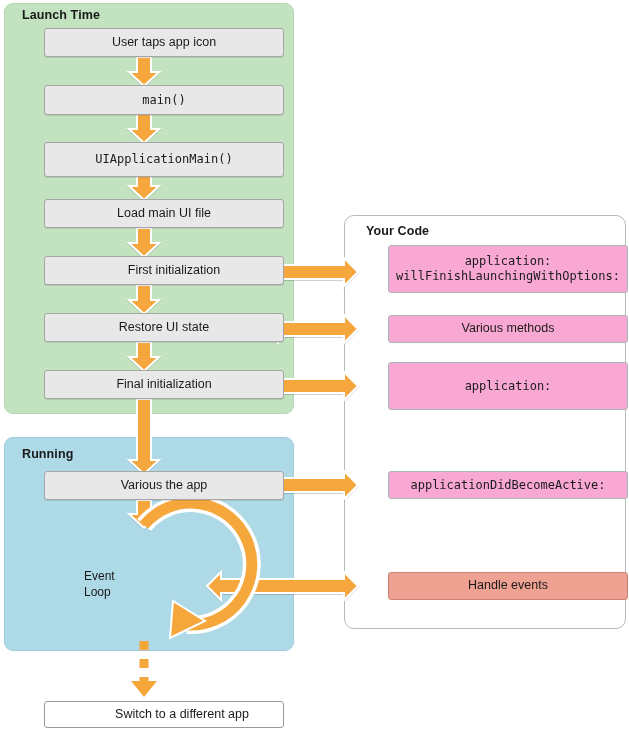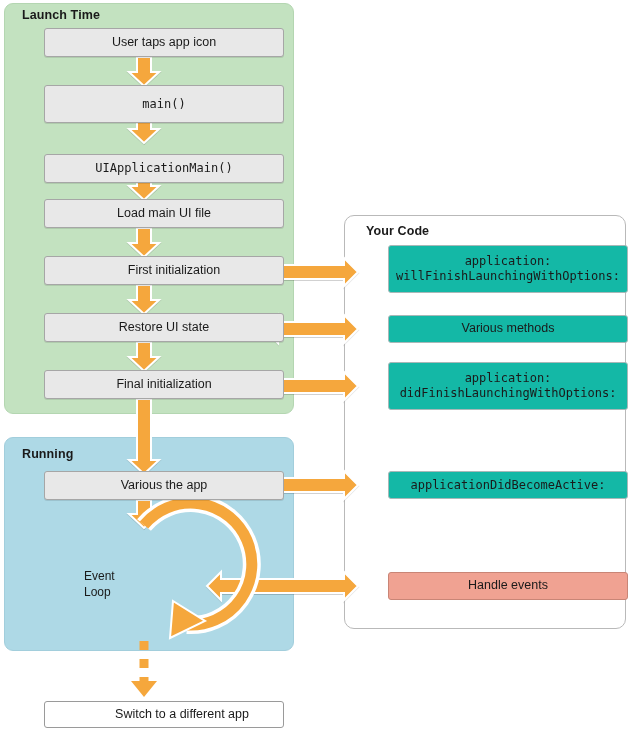--- a/index.html
+++ b/index.html
@@ -78,21 +78,21 @@
     background: #e8e8e8;
     border: 1px solid #a6a6a6;
     box-shadow: 0 1px 0 rgba(0,0,0,.10);
   }
   .node-white {
     background: #ffffff;
     border: 1px solid #9a9a9a;
     padding-left: 36px;
   }
   .node-code {
-    background: #14b8a6;
+    background: #f9a8d4;
     border: 1px solid #a8b8b8;
   }
   .node-salmon {
     background: #f0a292;
     border: 1px solid #c98576;
   }
   .mono {
     font-family: "DejaVu Sans Mono", "Liberation Mono", monospace;
     font-size: 12px;
   }
@@ -168,25 +168,25 @@
     <g>
       <line x1="144" y1="641" x2="144" y2="683" stroke="#f5a73c" stroke-width="9" stroke-dasharray="9,9" stroke-linecap="butt"></line>
       <polygon points="131,681 157,681 144,697" fill="#f5a73c"></polygon>
     </g>
   </svg>
 
   <div class="node node-gray" style="left:24px; top:28px; width:240px; height:29px;">
     <span>User taps app icon</span>
   </div>
 
-  <div class="node node-gray mono" style="left:24px; top:85px; width:240px; height:38px;">
+  <div class="node node-gray mono" style="left:24px; top:85px; width:240px; height:30px;">
     <span>main()</span>
   </div>
 
-  <div class="node node-gray mono" style="left:24px; top:154px; width:240px; height:29px;">
+  <div class="node node-gray mono" style="left:24px; top:142px; width:240px; height:35px;">
     <span>UIApplicationMain()</span>
   </div>
 
   <div class="node node-gray" style="left:24px; top:199px; width:240px; height:29px;">
     <span>Load main UI file</span>
   </div>
 
   <div class="node node-gray" style="left:24px; top:256px; width:240px; height:29px;padding-left:20px;">
     <span>First initialization</span>
   </div>
@@ -216,21 +216,20 @@
     <span>application:</span>
     <span>willFinishLaunchingWithOptions:</span>
   </div>
 
   <div class="node node-code" style="left:368px; top:315px; width:240px; height:28px;">
     <span>Various methods</span>
   </div>
 
   <div class="node node-code mono" style="left:368px; top:362px; width:240px; height:48px; flex-direction:column;">
     <span>application:</span>
-    <span>didFinishLaunchingWithOptions:</span>
   </div>
 
   <div class="node node-code mono" style="left:368px; top:471px; width:240px; height:28px;">
     <span>applicationDidBecomeActive:</span>
   </div>
 
   <div class="node node-salmon" style="left:368px; top:572px; width:240px; height:28px;">
     <span>Handle events</span>
   </div>
 

